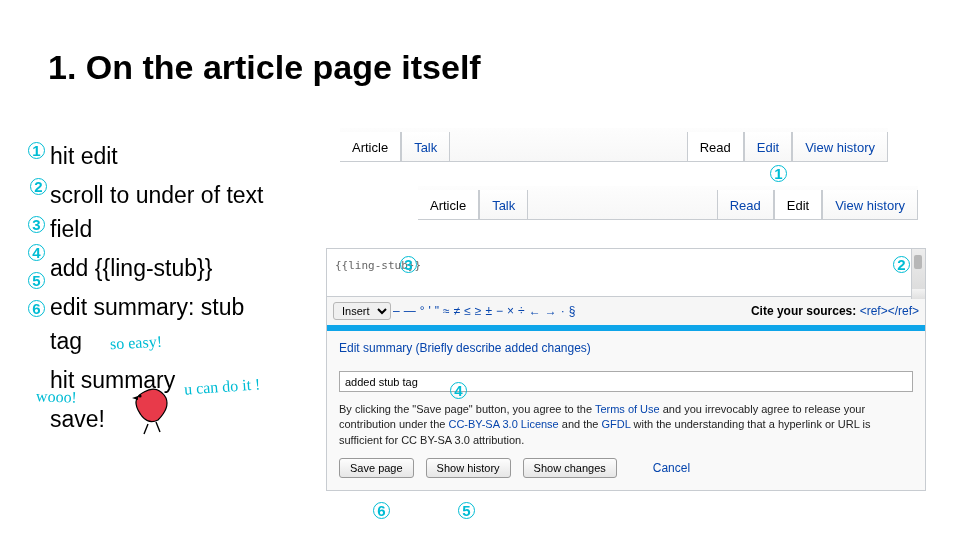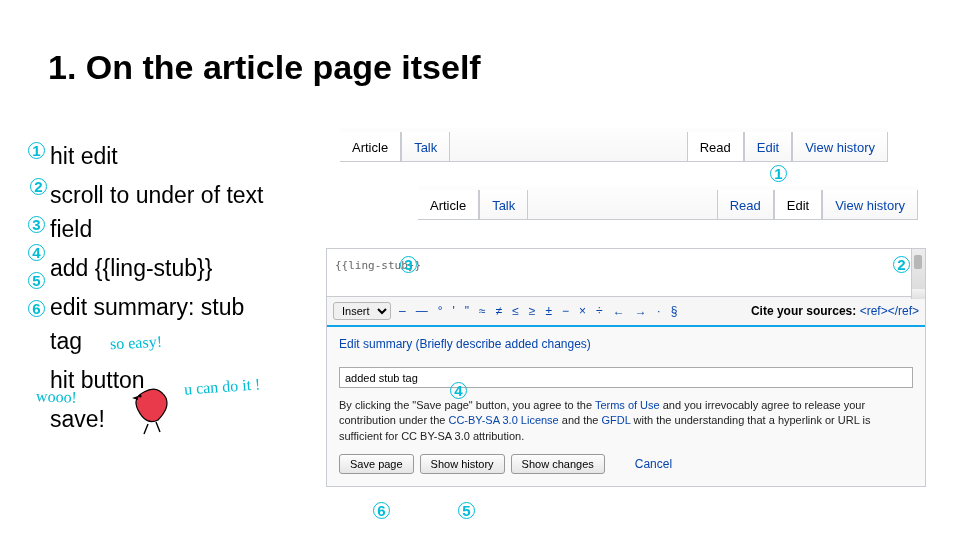--- a/index.html
+++ b/index.html
@@ -142,25 +142,24 @@
   .editor-resize {
     position:absolute;
     right:0; top:40px;
     width:14px;height:10px;
     border-left:1px solid #c8ccd1;
     background: linear-gradient(#f3f3f3,#e0e0e0);
   }
   .toolbar {
     display:flex;
     align-items:center;
-    gap:6px;
     padding:5px 6px;
     background:#f6f6f6;
     border-top:1px solid #c8ccd1;
-    border-bottom:2px solid #0ea5e9;
+    border-bottom:6px solid #0ea5e9;
     font-size:11px;
   }
   .toolbar select{
     font-size:11px;
     padding:1px 4px;
     background:#f0f0f0;
     border:1px solid #b7b7b7;
     border-radius:3px;
   }
   .tb-ch { color:#0645ad; padding:0 2px; cursor:pointer; font-size:12px; }
@@ -177,21 +176,21 @@
     display:block;
     margin-top:16px;
     width: 100%;
     height: 21px;
     border:1px solid #aaa;
     padding: 2px 5px;
     font-size:11px;
   }
   .legal { margin-top:10px; line-height:1.4; font-size:11px; color:#222; }
   .legal a { color:#0645ad; text-decoration:none; }
-  .btnrow { margin-top:10px; display:flex; gap:6px; align-items:center; }
+  .btnrow { margin-top:10px; display:flex; gap:12px; align-items:center; }
   .wp-btn {
     font-size:11px;
     background: linear-gradient(#fdfdfd,#e6e6e6);
     border:1px solid #999;
     border-radius:3px;
     padding:3px 10px;
     cursor:pointer;
   }
   .cancel { color:#0645ad; margin-left:24px; font-size:12px; cursor:pointer; }
 
@@ -205,21 +204,21 @@
 </head>
 <body>
 
 <h1 class="page-title">1. On the article page itself</h1>
 
 <ol class="steps">
   <li>hit edit</li>
   <li>scroll to under of text field</li>
   <li>add {{ling-stub}}</li>
   <li>edit summary: stub tag</li>
-  <li>hit button</li>
+  <li>hit summary</li>
   <li>save!</li>
 </ol>
 <span class="badge" id="b-step1"><span class="circ">1</span></span>
 <span class="badge" id="b-step2"><span class="circ">2</span></span>
 <span class="badge" id="b-step3"><span class="circ">3</span></span>
 <span class="badge" id="b-step4"><span class="circ">4</span></span>
 <span class="badge" id="b-step5"><span class="circ">5</span></span>
 <span class="badge" id="b-step6"><span class="circ">6</span></span>
 
 <div class="wp-tabs top">

